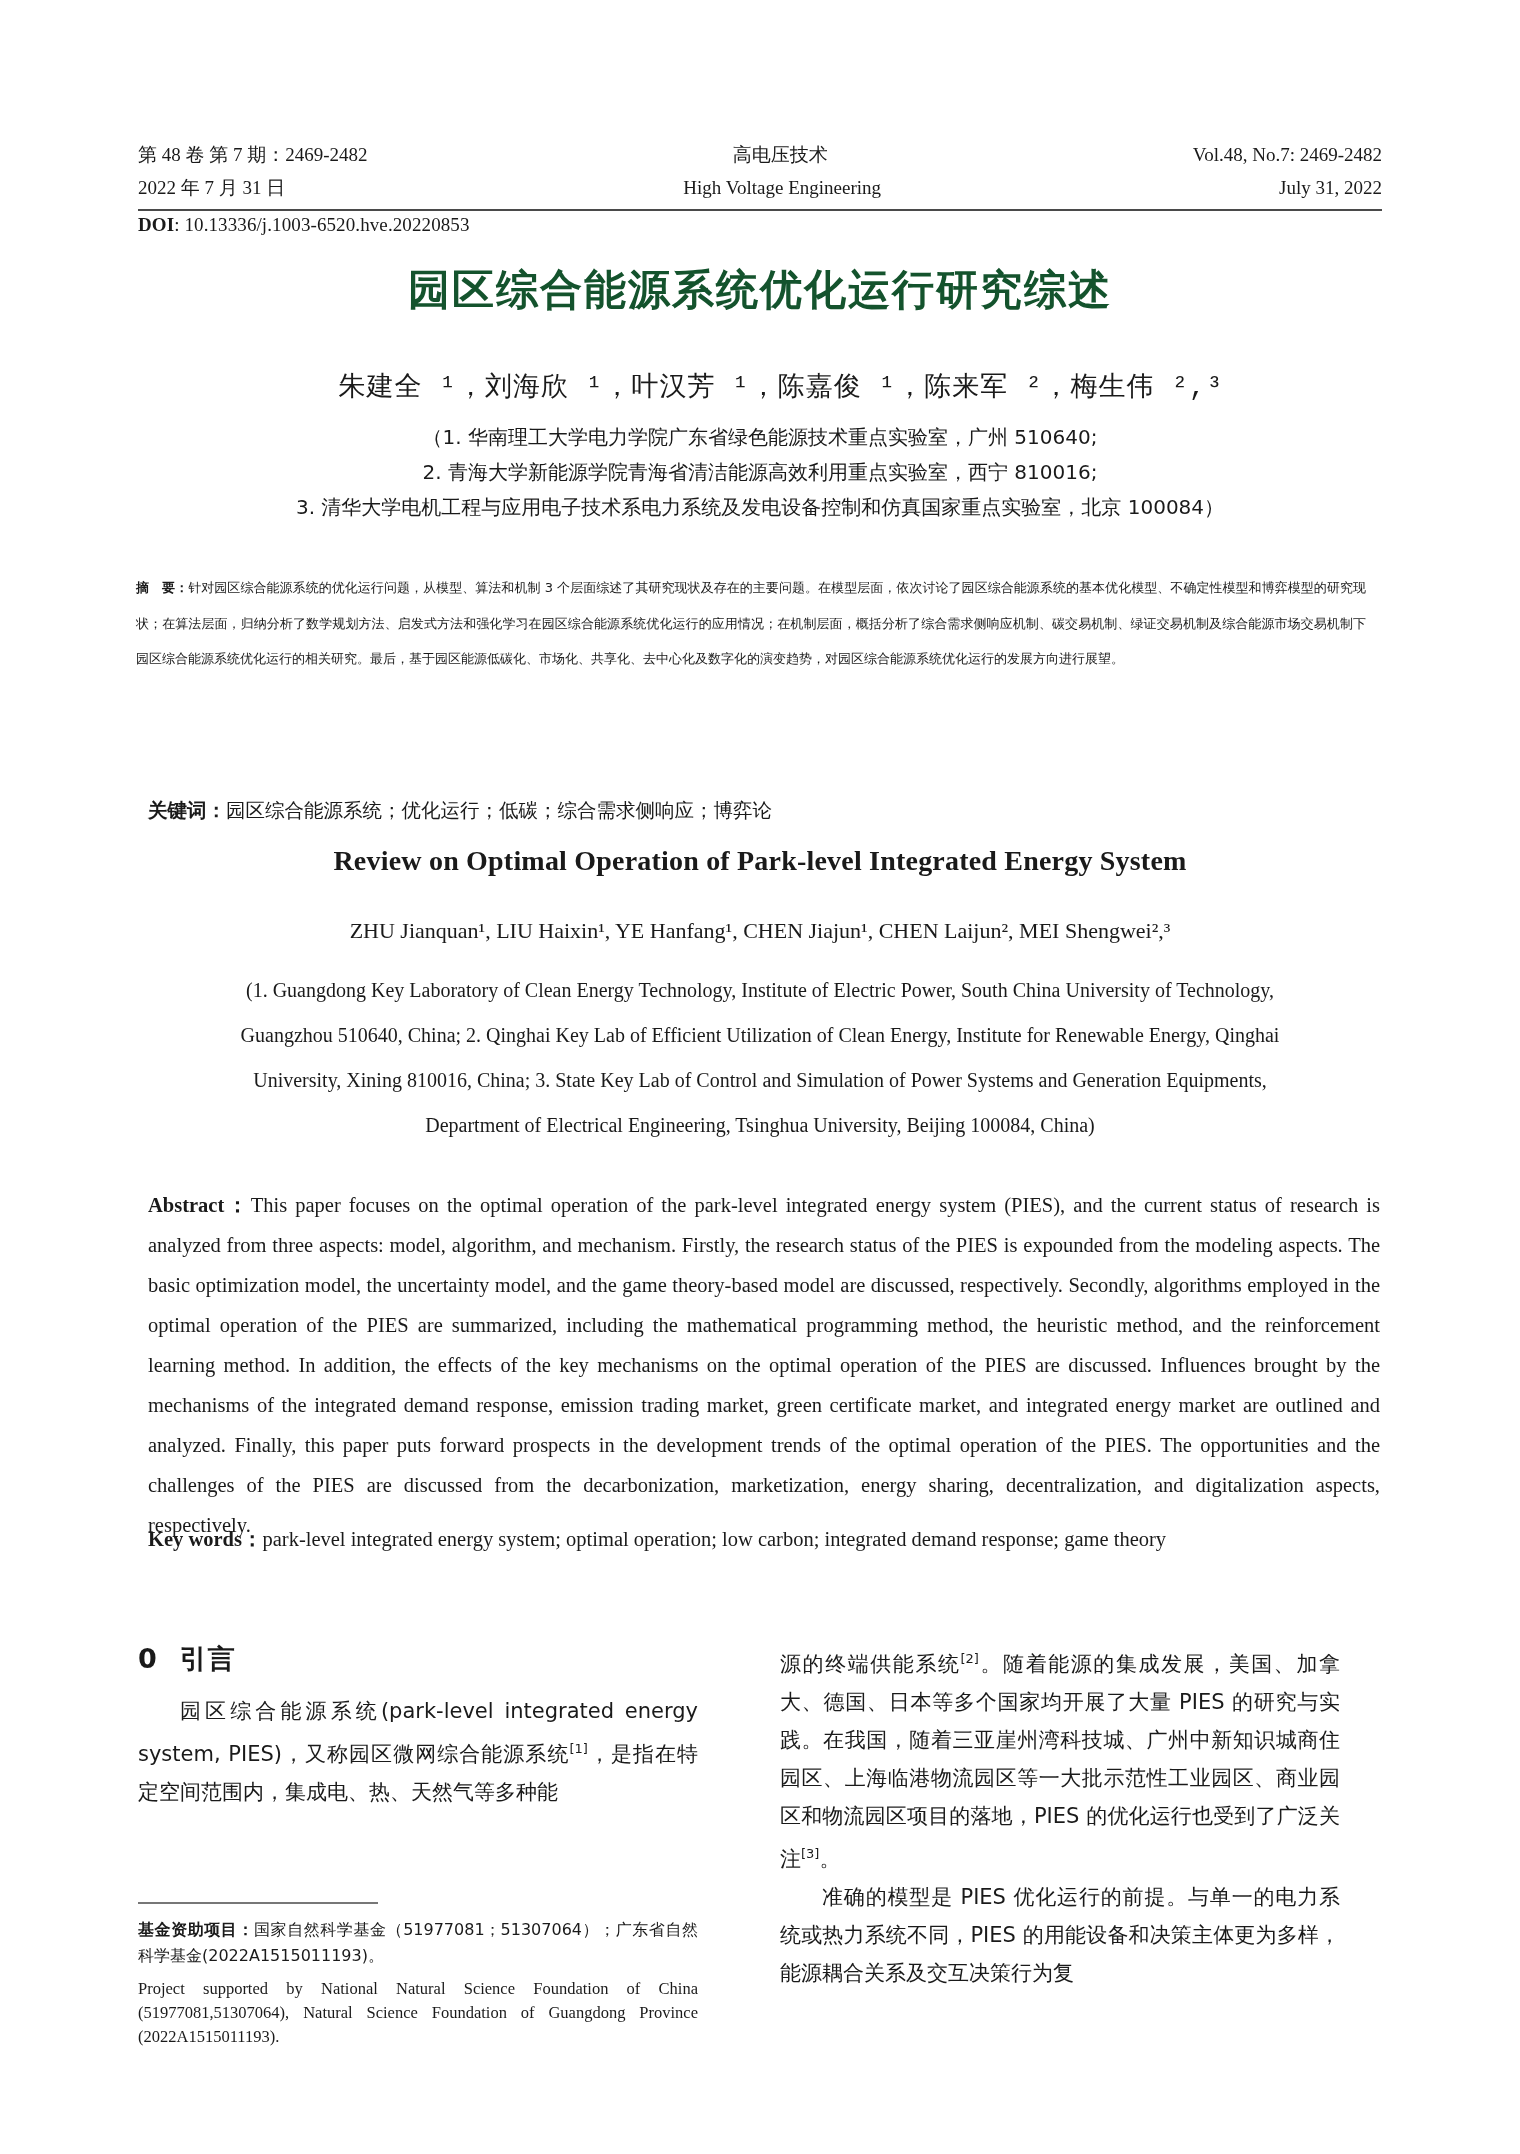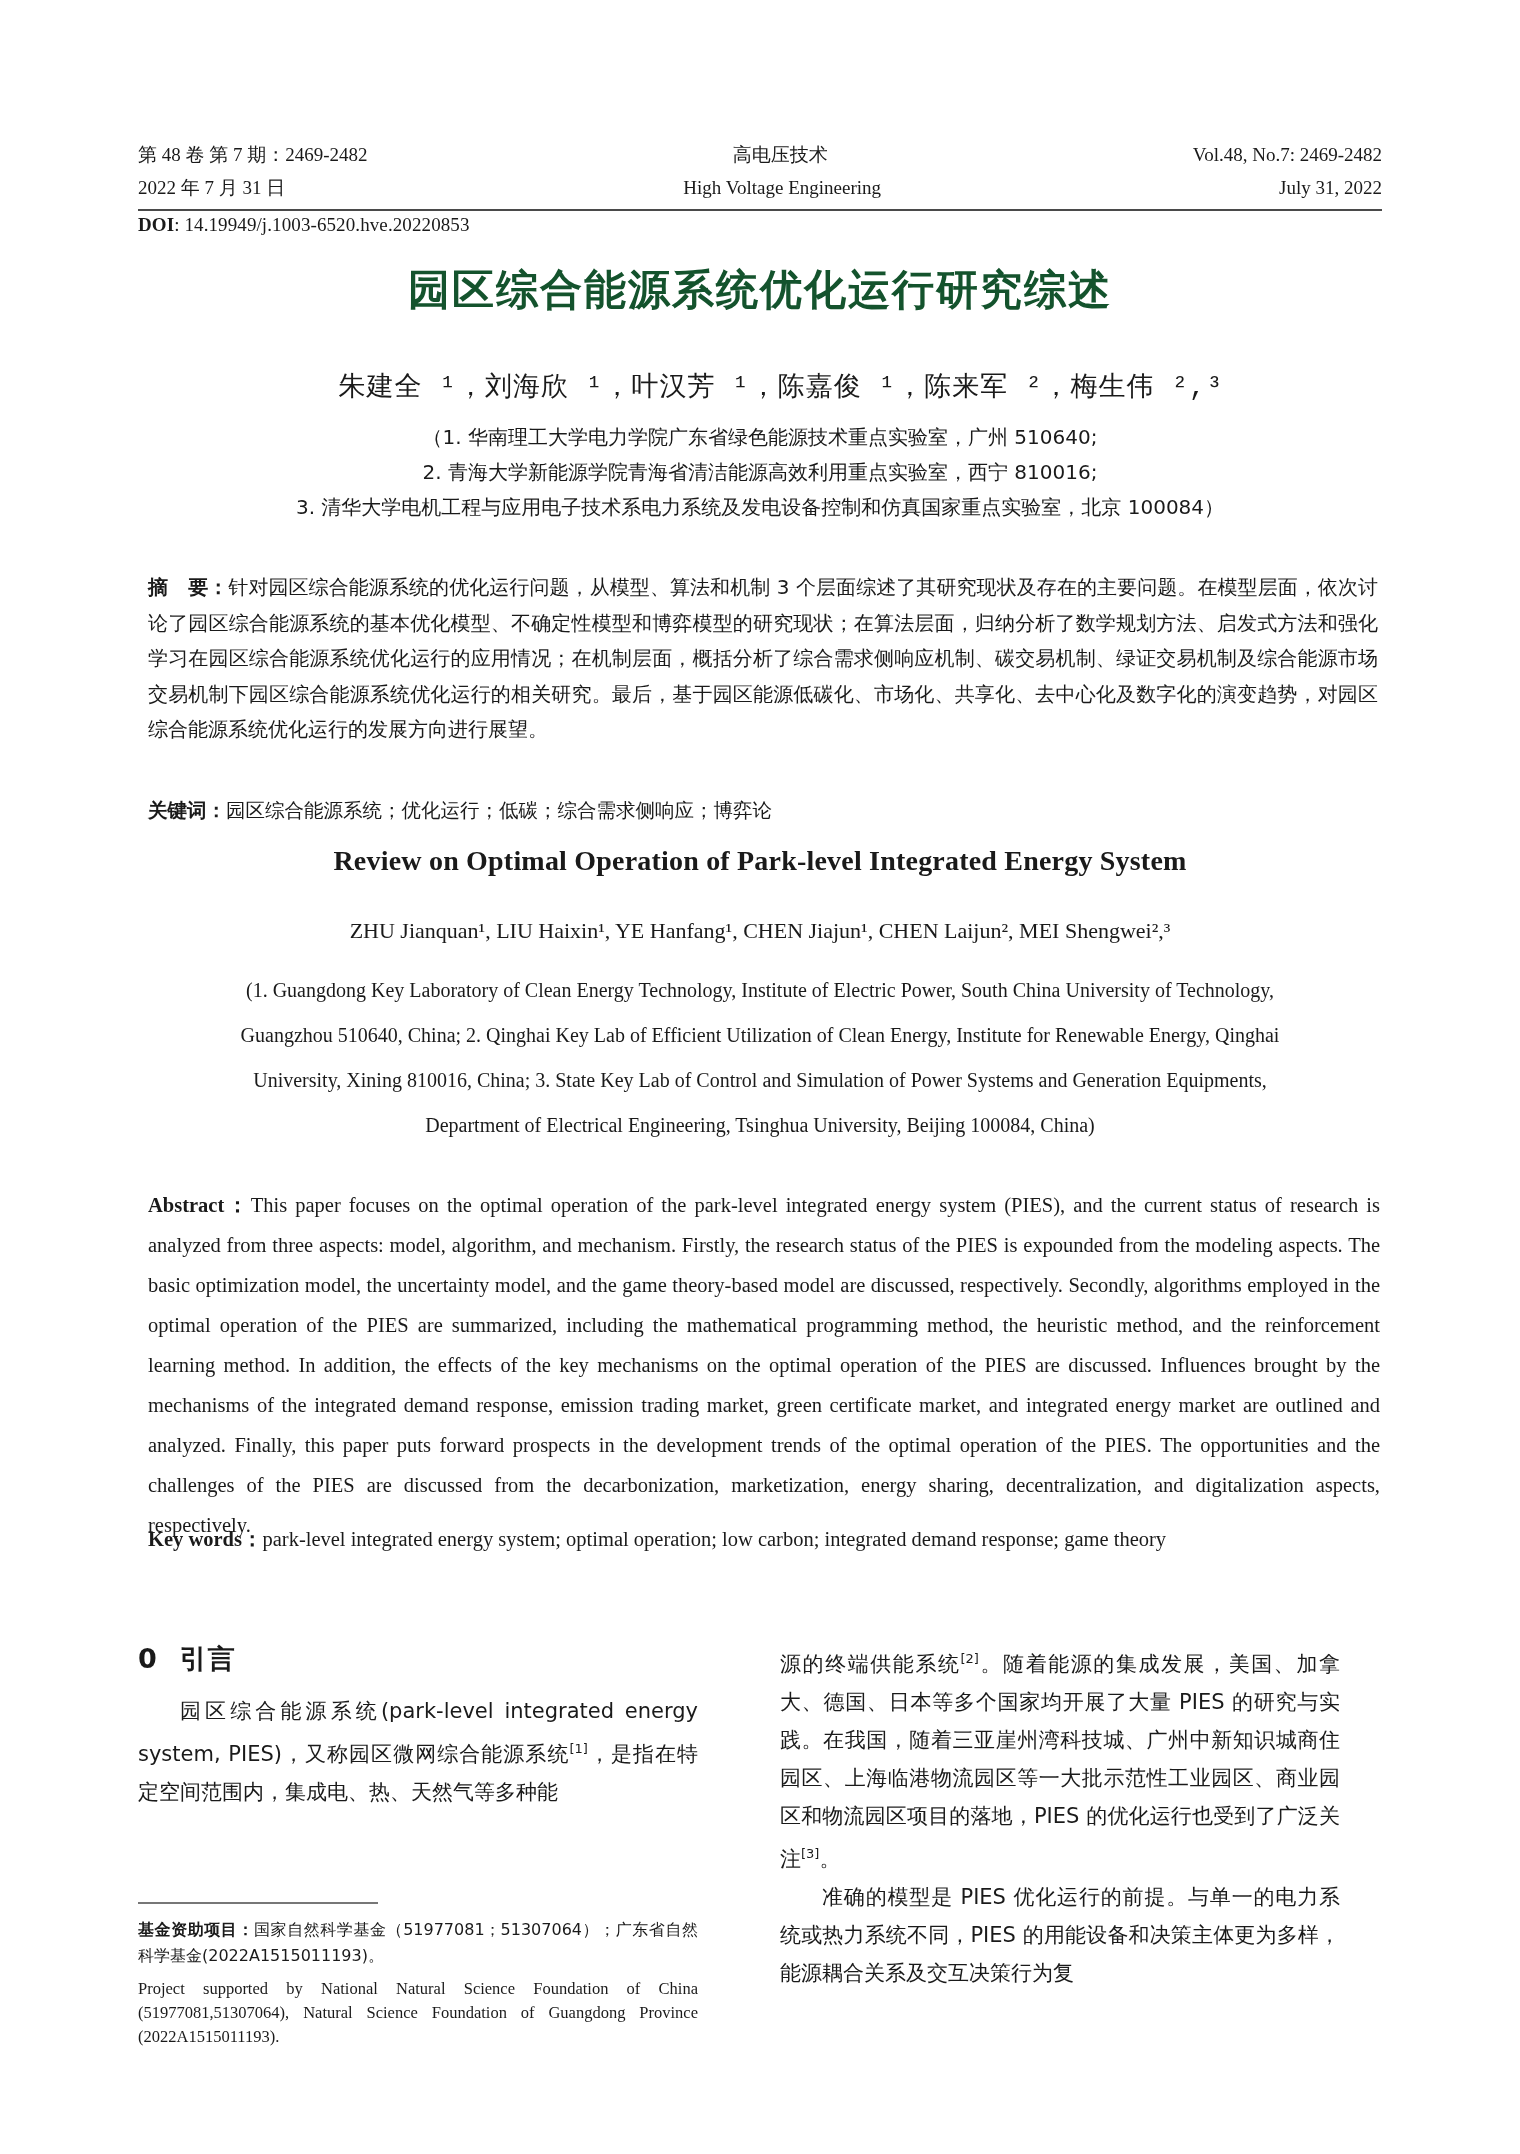--- a/index.html
+++ b/index.html
@@ -90,25 +90,25 @@
     text-align: center;
     font-family: "DejaVu Sans", sans-serif;
     font-size: 20px;
     line-height: 35px;
   }
   .cn-affils div { white-space: nowrap; }
 
   
   .cn-abstract {
     position: absolute;
-    left: 148px;
+    left: 136px;
     top: 570px;
     width: 1230px;
     font-family: "DejaVu Sans", sans-serif;
-    font-size: 20px;
+    font-size: 13px;
     line-height: 35.5px;
     text-align: justify;
     text-justify: inter-ideograph;
   }
   .lbl { font-weight: bold; }
   .cn-keywords {
     position: absolute;
     left: 148px;
     top: 794px;
     width: 1230px;
@@ -236,21 +236,21 @@
     </div>
     <div class="rh-row second">
       <span class="rh-left">2022 年 7 月 31 日</span>
       <span class="rh-center">High Voltage Engineering</span>
       <span class="rh-right">July 31, 2022</span>
     </div>
   </div>
 
   <div class="rule"></div>
 
-  <div class="doi"><b>DOI</b><span>: 14.19949/j.1003-6520.hve.20220853</span></div>
+  <div class="doi"><b>DOI</b><span>: 10.13336/j.1003-6520.hve.20220853</span></div>
 
   <div class="cn-title">园区综合能源系统优化运行研究综述</div>
 
   <div class="cn-authors">朱建全 ¹，刘海欣 ¹，叶汉芳 ¹，陈嘉俊 ¹，陈来军 ²，梅生伟 ²,³</div>
 
   <div class="cn-affils">
     <div>（1. 华南理工大学电力学院广东省绿色能源技术重点实验室，广州 510640;</div>
     <div>2. 青海大学新能源学院青海省清洁能源高效利用重点实验室，西宁 810016;</div>
     <div>3. 清华大学电机工程与应用电子技术系电力系统及发电设备控制和仿真国家重点实验室，北京 100084）</div>
   </div>

